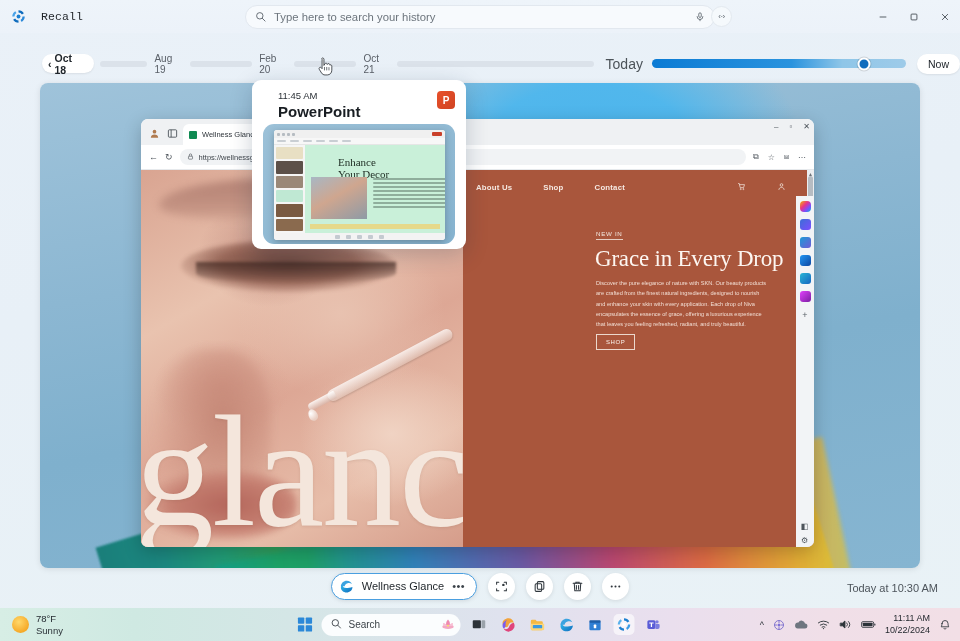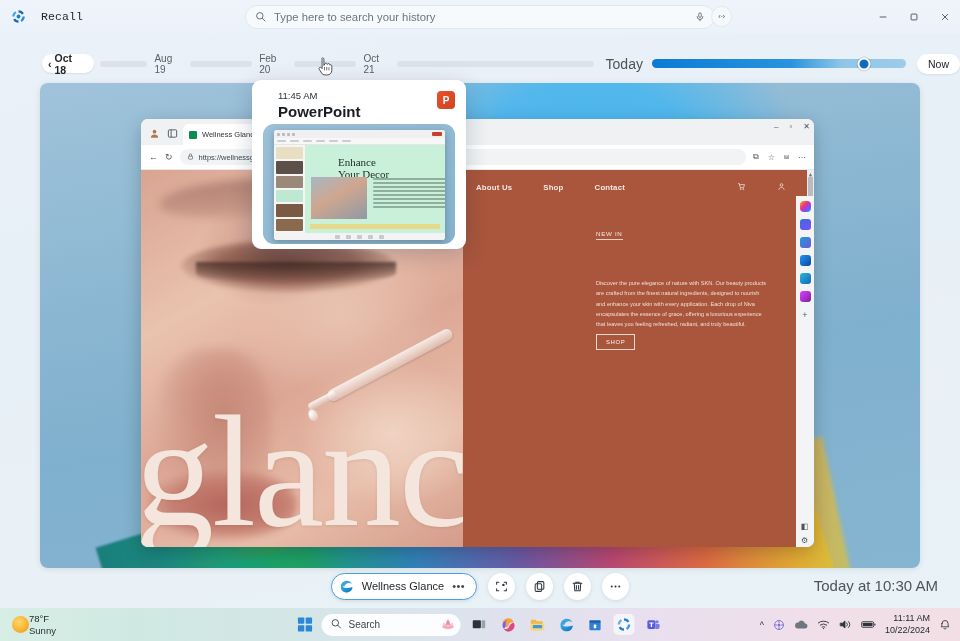--- a/index.html
+++ b/index.html
@@ -343,30 +343,30 @@
   }
   .edge-ico { width: 15px; height: 15px; }
   .apppill .dots { font-size: 11px; color: #3c434a; letter-spacing: .5px; }
   .circbtn {
     width: 27px; height: 27px; border-radius: 50%; background: #ffffff;
     display: flex; align-items: center; justify-content: center;
     cursor: pointer; box-shadow: 0 1px 4px rgba(0,0,0,.10);
   }
   .snapstamp {
     position: absolute; right: 22px; bottom: 47px;
-    font-size: 15px; color: #4d545b;
+    font-size: 11px; color: #4d545b;
   }
 
   
   .taskbar {
     position: absolute; left: 0; bottom: 0; width: 960px; height: 33px;
     background: linear-gradient(90deg,#d7eee5 0%,#cfe9e2 14%,#d4e6e6 30%,#dfe2ee 52%,#eadfee 70%,#f0dfe8 86%,#f2dfe6 100%);
     display: flex; align-items: center;
   }
-  .weather { display: flex; align-items: center; margin-left: 12px; justify-content: space-between; }
+  .weather { display: flex; align-items: center; gap: 7px; margin-left: 12px; justify-content: space-between; }
   .sunicon {
     width: 17px; height: 17px; border-radius: 50%;
     background: radial-gradient(circle at 40% 35%, #ffd86b 0%, #f5a623 75%);
   }
   .wx-t { font-size: 9.5px; color: #1f252b; line-height: 1.25; }
   .wx-s { font-size: 9.5px; color: #2c3339; line-height: 1.25; }
   .tb-center {
     position: absolute; left: 50%; transform: translateX(-50%);
     display: flex; align-items: center; gap: 8px;
   }
@@ -558,20 +558,21 @@
                 </svg>
             </span>
             <span class="ic">
               <svg width="9" height="9" viewBox="0 0 24 24" fill="none" stroke="#f2e3da" stroke-width="2">
                   <circle cx="12" cy="8" r="3.6"></circle>
                   <path d="M5 21c0-4 3-6.5 7-6.5S19 17 19 21"></path>
                 </svg>
             </span>
           </div>
           <div class="newin">NEW IN</div>
+          <div class="hr-title">Grace in Every Drop</div>
           <div class="hr-body">Discover the pure elegance of nature with SKN. Our beauty products are crafted from the finest natural ingredients, designed to nourish and enhance your skin with every application. Each drop of Niva encapsulates the essence of grace, offering a luxurious experience that leaves you feeling refreshed, radiant, and truly beautiful.</div>
           <div class="shopbtn">SHOP</div>
 
           <div class="scroll-track">
             <div class="scroll-arrow" style="top:1px">▲</div>
             <div class="scroll-thumb"></div>
           </div>
         </div>
 
         <div class="esidebar">

